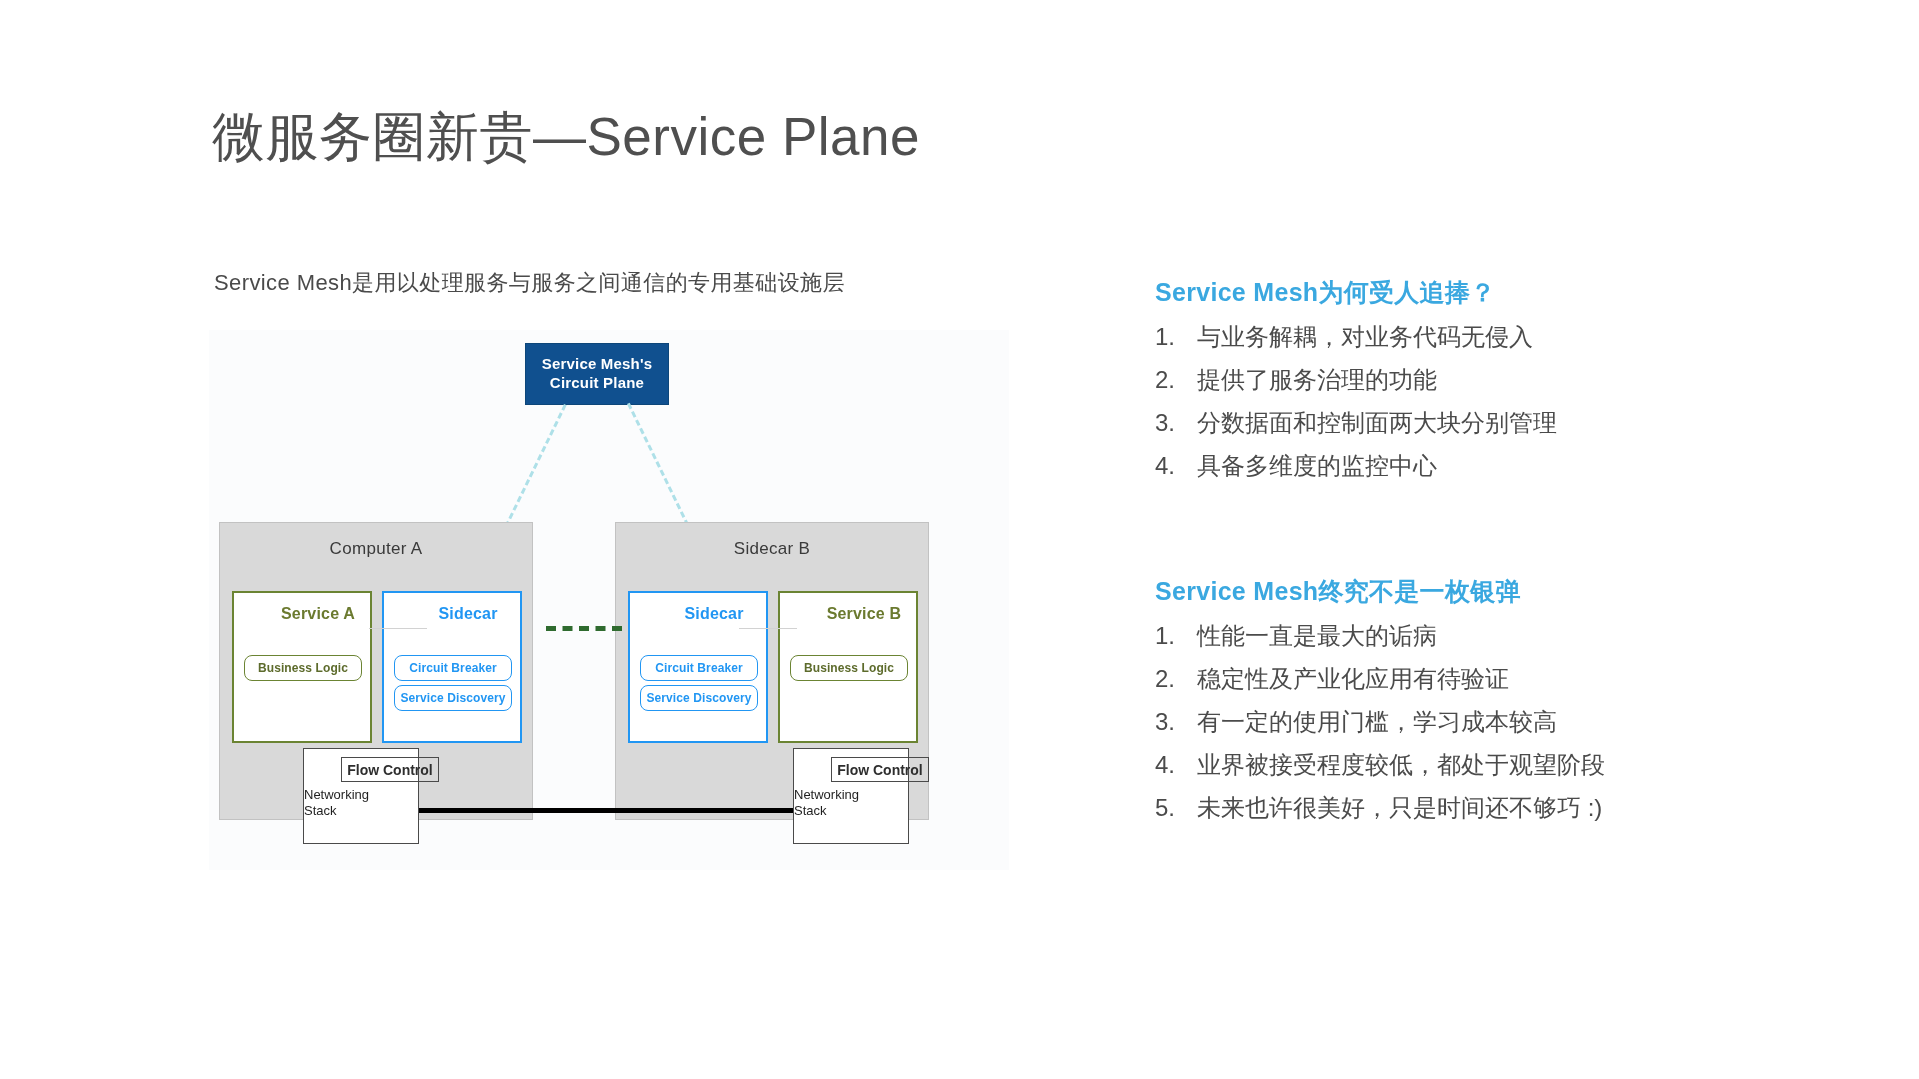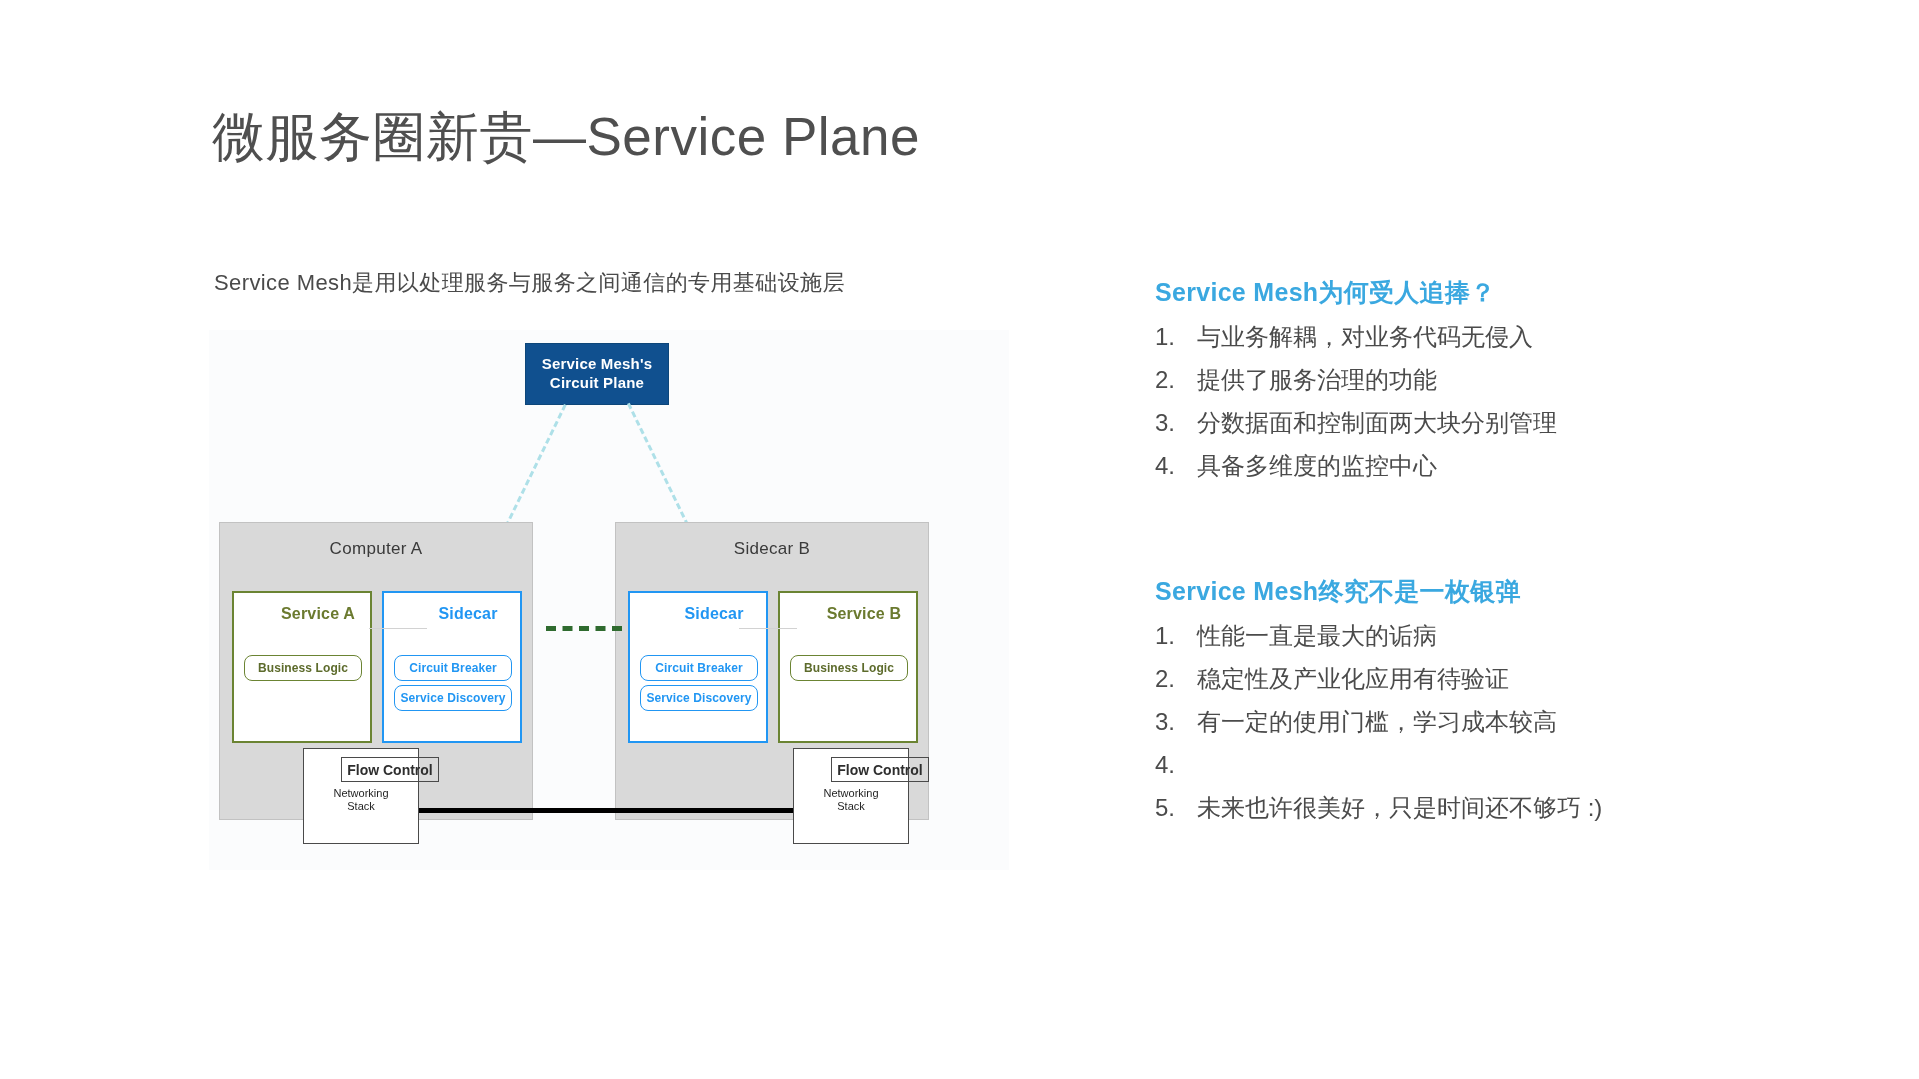--- a/index.html
+++ b/index.html
@@ -195,22 +195,22 @@
     font-size: 14px;
     font-weight: bold;
     color: #2e2e2e;
     margin-left: 28px;
   }
   .netstack-label {
     position: absolute;
     left: 0;
     top: 38px;
     width: 100%;
-    text-align: center;
-    font-size: 11px;
+    text-align: left;
+    font-size: 13px;
     color: #1f1f1f;
     line-height: 1.2;
   }
 
   .net-link {
     position: absolute;
     left: 210px;
     top: 478px;
     width: 374px;
     height: 5px;
@@ -379,20 +379,21 @@
       <li>
         <span class="num">2.</span>
         <span>稳定性及产业化应用有待验证</span>
       </li>
       <li>
         <span class="num">3.</span>
         <span>有一定的使用门槛，学习成本较高</span>
       </li>
       <li>
         <span class="num">4.</span>
+        <span>业界被接受程度较低，都处于观望阶段</span>
       </li>
       <li>
         <span class="num">5.</span>
         <span>未来也许很美好，只是时间还不够巧 :)</span>
       </li>
     </ol>
   </div>
 
 </div>
 

